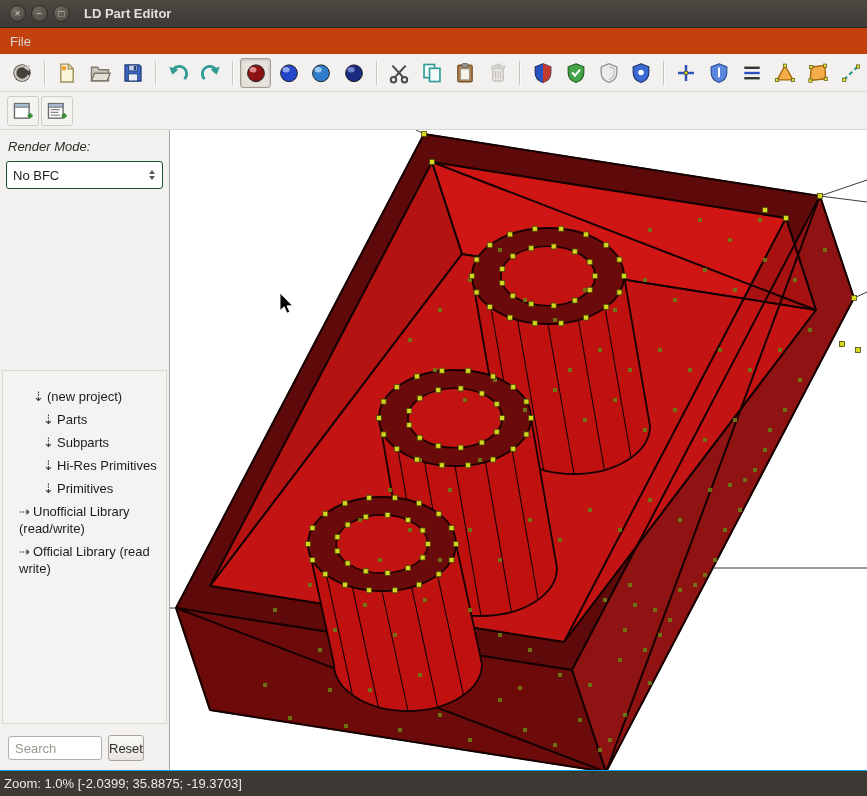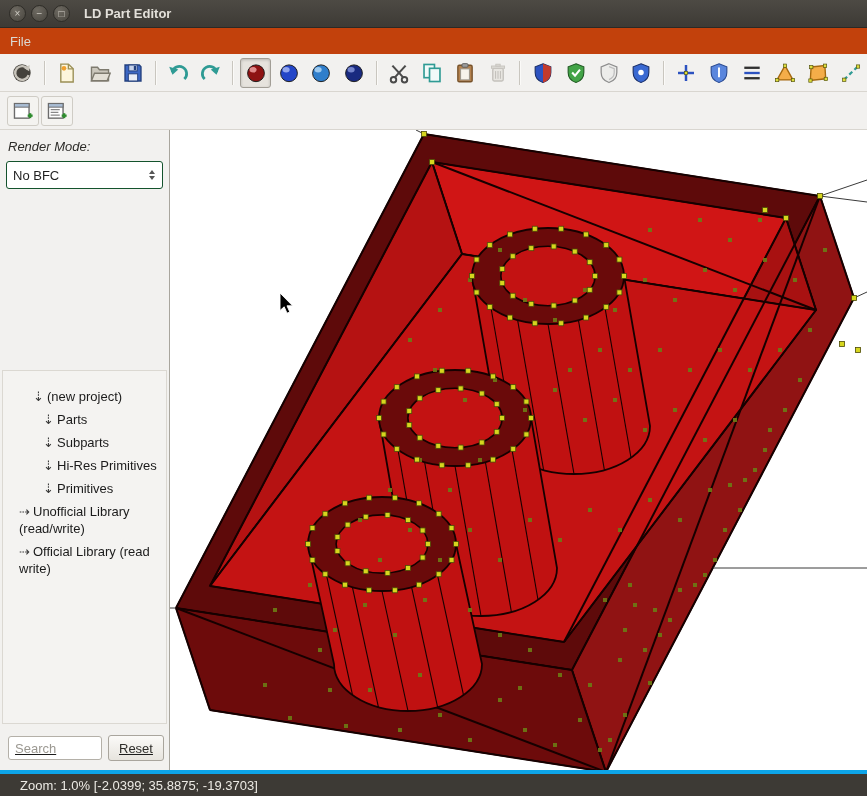--- a/index.html
+++ b/index.html
@@ -27,29 +27,29 @@
   .render-mode-label{padding:9px 8px 5px;color:#2e2d2a;font-style:italic;}
   .combo{margin:2px 6px;height:26px;background:#fff;border:1px solid #14532d;border-radius:3px;
          display:flex;align-items:center;justify-content:space-between;padding:0 6px;color:#1f1f1f;}
   .combo-arrows{display:flex;flex-direction:column;gap:2px;margin-right:1px;}
   .tri-up{width:0;height:0;border-left:3.5px solid transparent;border-right:3.5px solid transparent;border-bottom:4px solid #555;}
   .tri-down{width:0;height:0;border-left:3.5px solid transparent;border-right:3.5px solid transparent;border-top:4px solid #555;}
   .tree-panel{position:absolute;top:228px;left:2px;right:2px;bottom:46px;border:1px solid #dbd8d2;
               background:#f4f3f1;overflow:hidden;padding-top:14px;box-sizing:border-box;margin-top:12px;}
   .tree-item{line-height:17px;padding-top:3px;padding-bottom:3px;color:#1b1b1b;}
   .tree-arrow{display:inline-block;width:14px;color:#3a3a3a;}
-  .search-row{position:absolute;left:8px;right:4px;bottom:9px;display:flex;gap:6px;align-items:center;text-decoration:underline;}
+  .search-row{position:absolute;left:8px;right:4px;bottom:9px;display:flex;gap:6px;align-items:center;}
   .search-input{width:94px;height:24px;border:1px solid #b4b0a8;border-radius:3px;padding:0 6px;background:#fff;
                 box-sizing:border-box;font-family:inherit;font-size:13px;color:#333;}
   .search-input::placeholder{color:#9b9891;}
-  .reset-btn{height:26px;padding:0 10px;background:linear-gradient(#fbfaf8,#e7e4de);border:1px solid #a9a59d;
+  .reset-btn{height:26px;padding:0 0;background:linear-gradient(#fbfaf8,#e7e4de);border:1px solid #a9a59d;
              border-radius:3px;color:#2e2d2a;font-family:inherit;font-size:13px;}
   .viewport{flex:1;position:relative;background:#fff;overflow:hidden;}
   .statusbar{height:26px;background:#3d3a35;color:#eceae4;display:flex;align-items:center;
-             padding-left:20px;box-sizing:border-box;border-top:4px solid #0ea5e9;}
+             padding-left:4px;box-sizing:border-box;border-top:1px solid #0ea5e9;}
 </style>
 </head>
 <body>
 
 <div class="titlebar">
   <button class="win-btn">×</button>
   <button class="win-btn">−</button>
   <button class="win-btn">□</button>
   <span class="title">LD Part Editor</span>
 </div>

